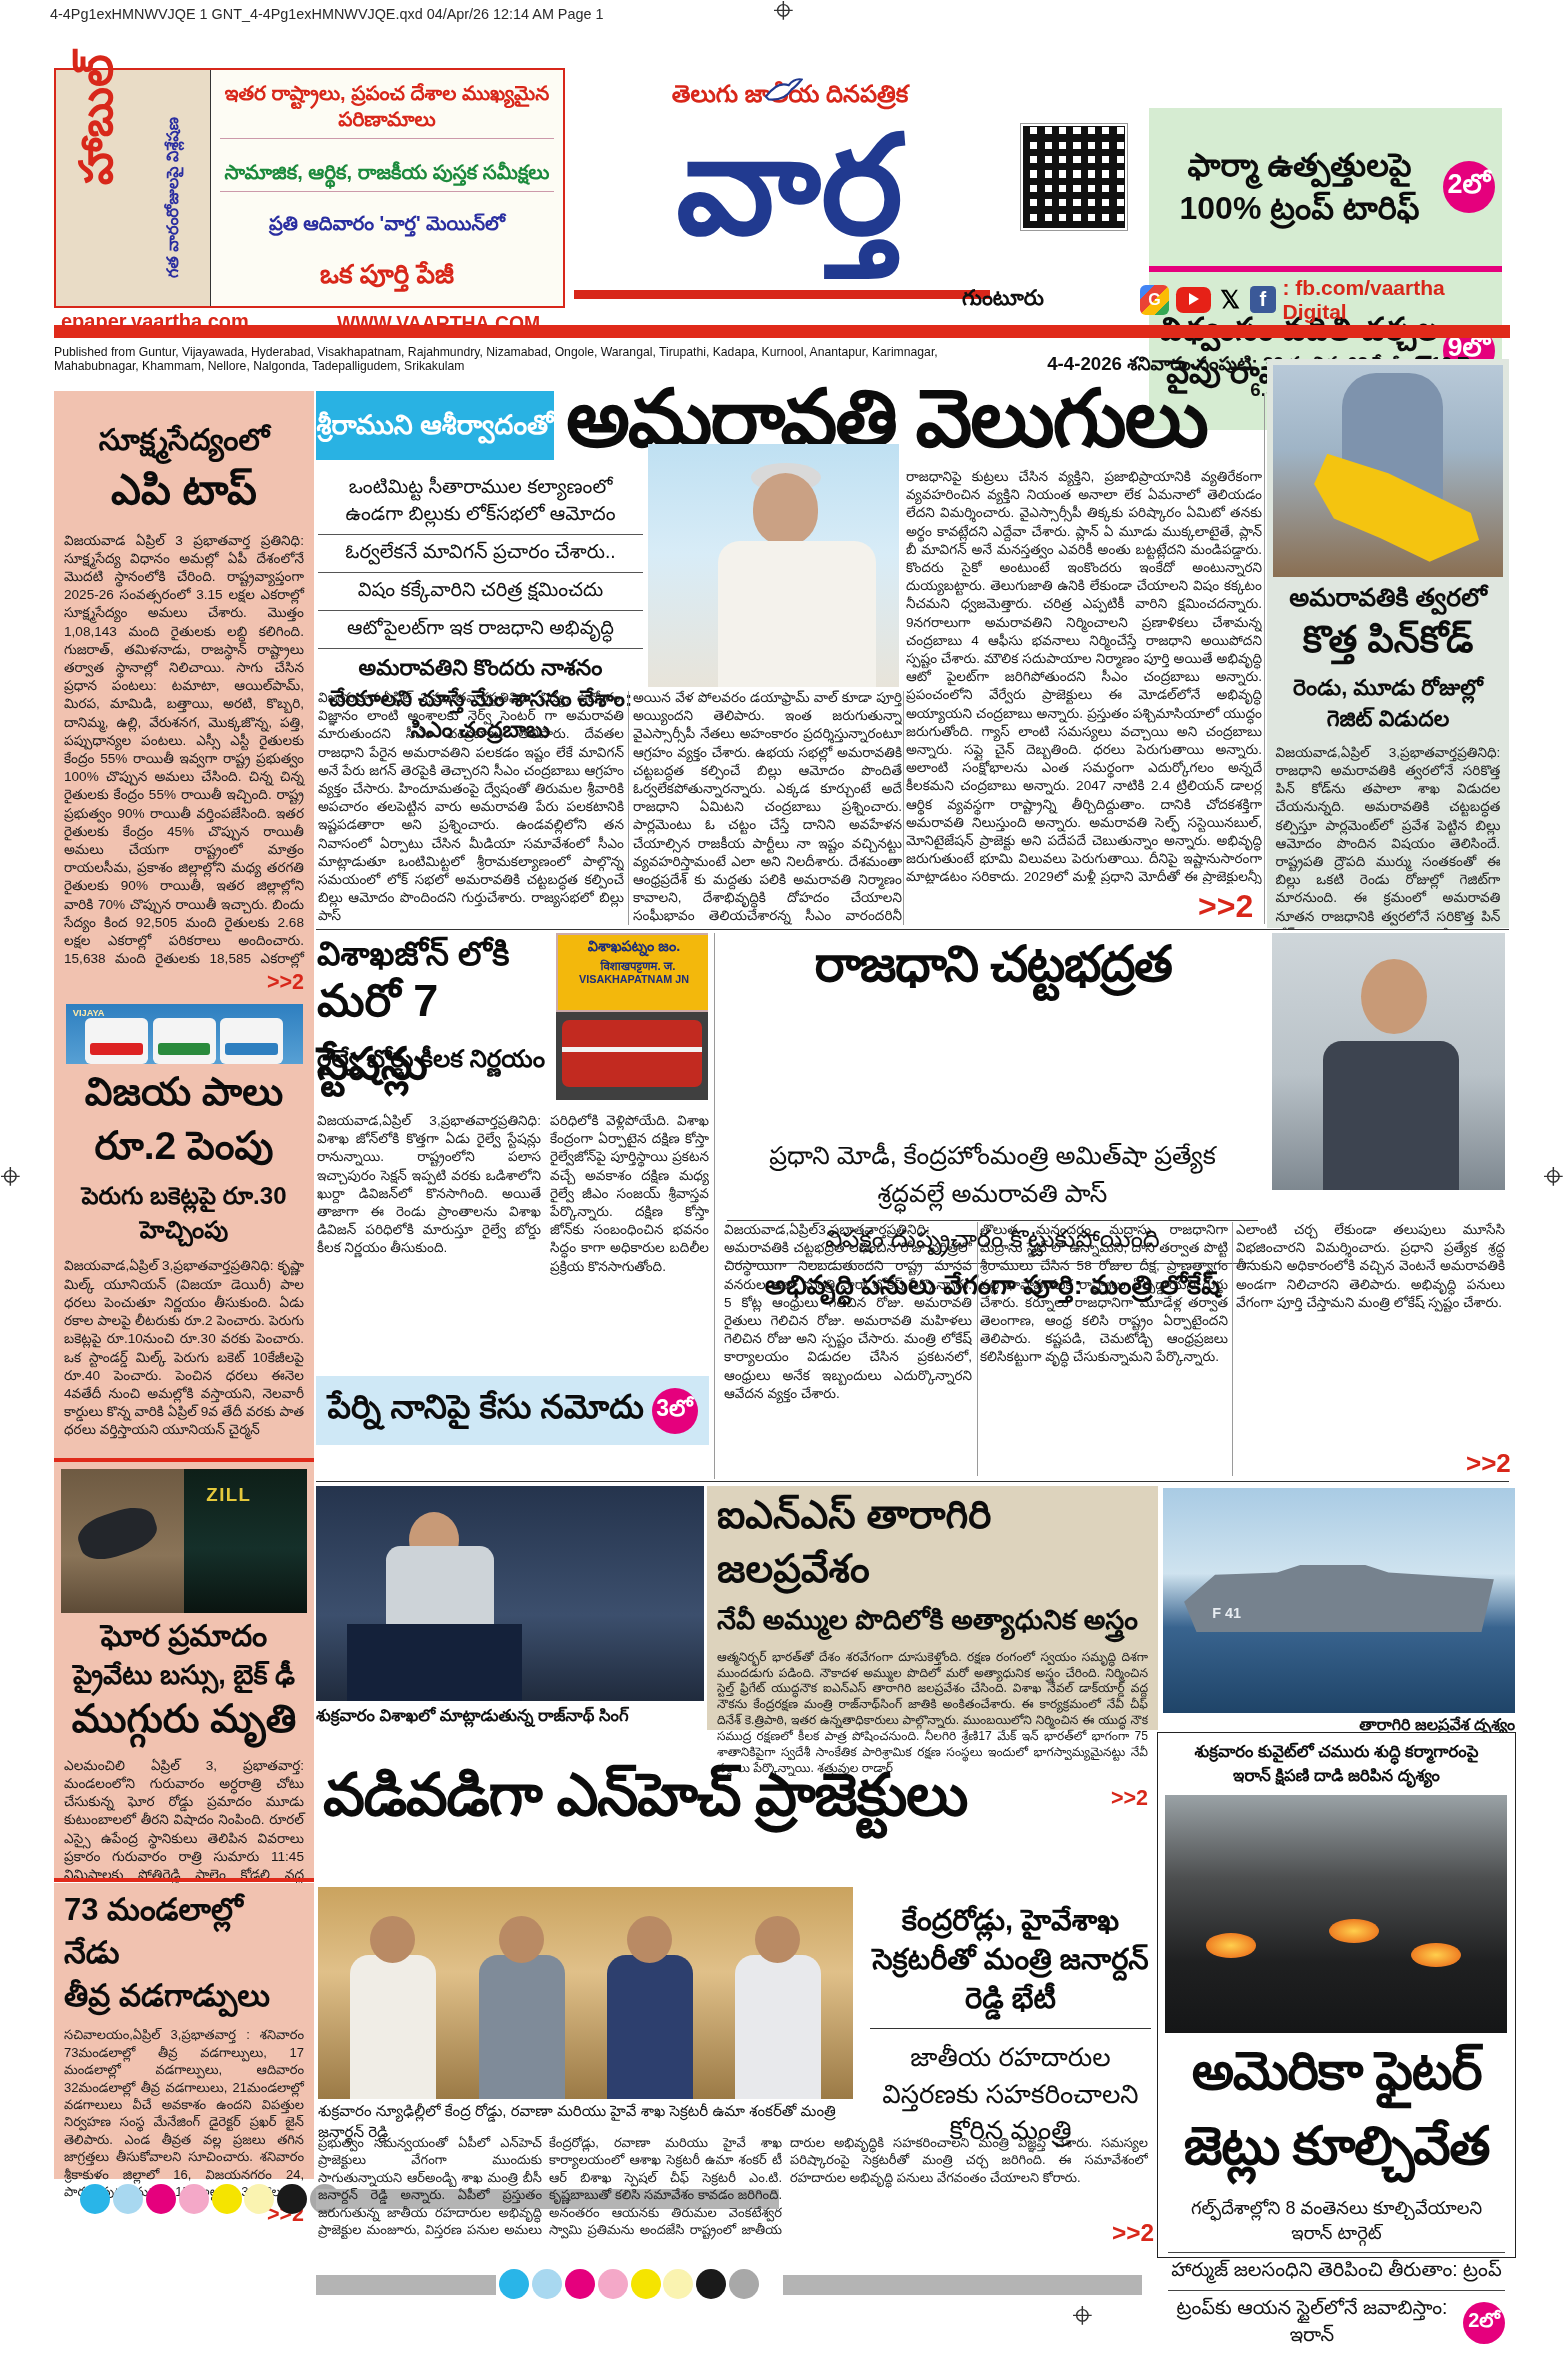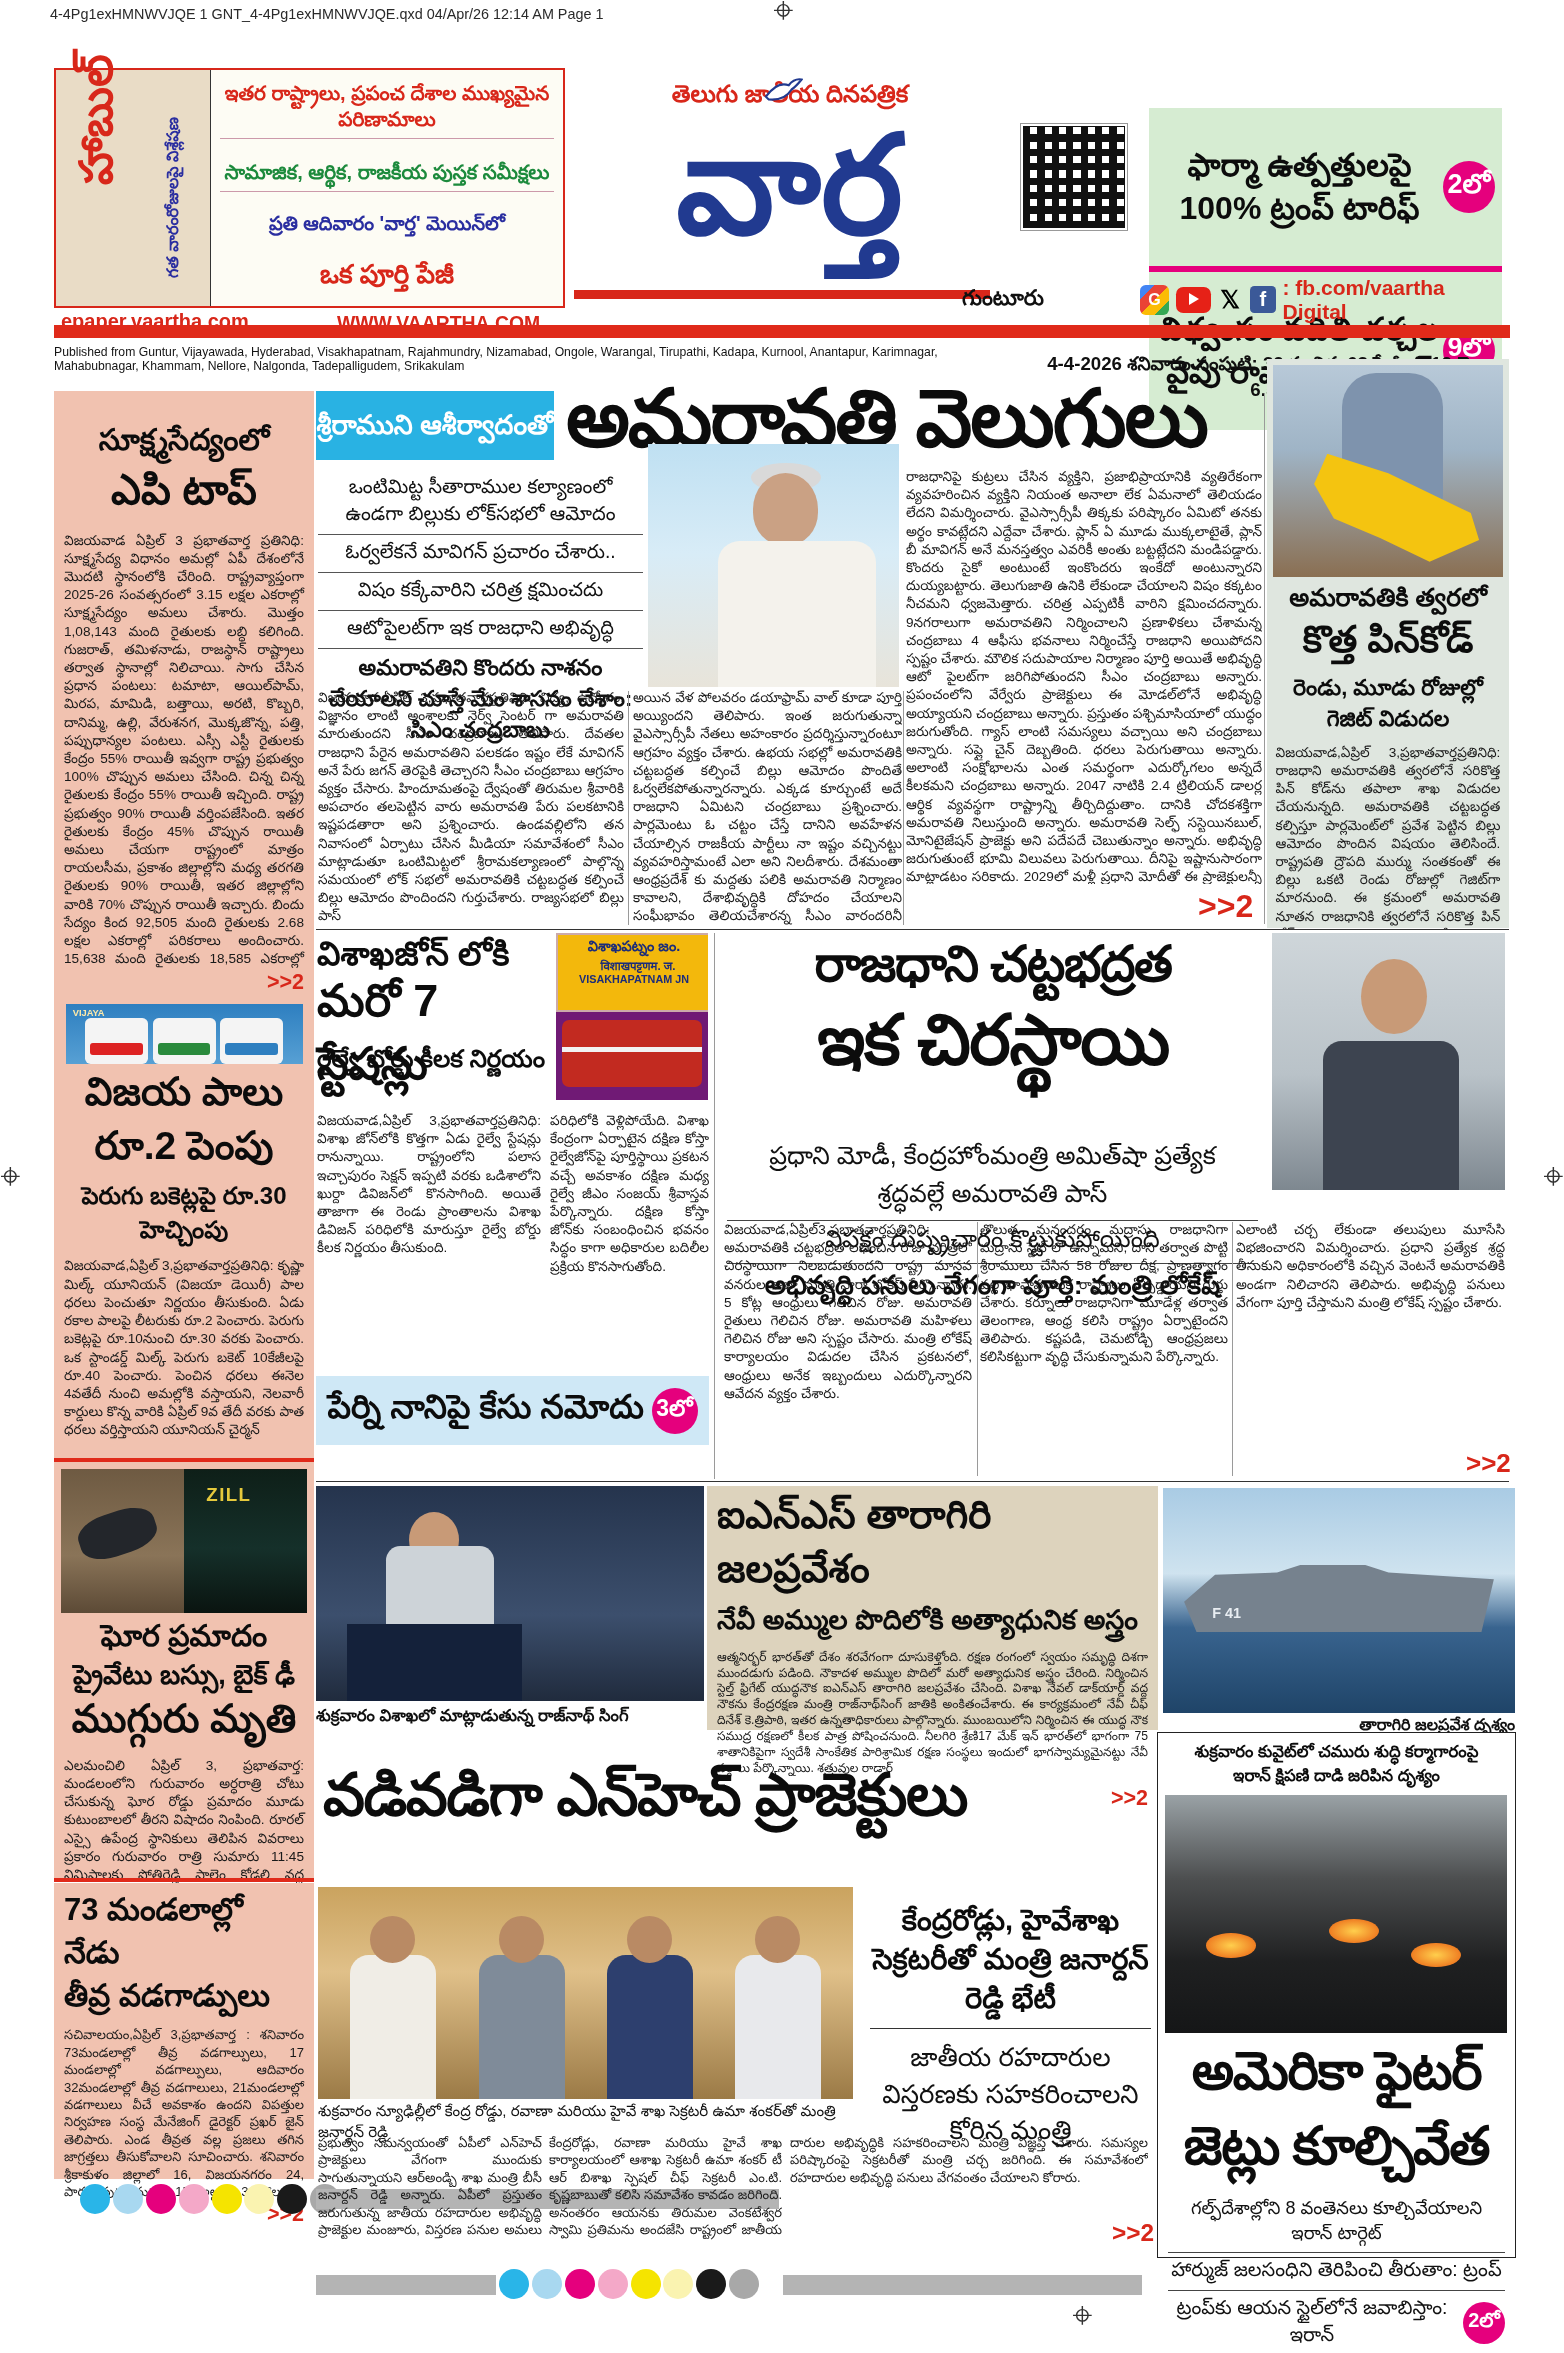--- a/index.html
+++ b/index.html
@@ -25,21 +25,21 @@
   .cap{font-size:16px;font-weight:bold;color:#101010;}
   
   .ph-cb{background:linear-gradient(180deg,#bfe0f2 0%,#d8ecf7 45%,#e8e4da 100%);}
   .ph-cb .head{position:absolute;left:42%;top:12%;width:65px;height:72px;border-radius:50% 50% 45% 45%;background:#caa184;}
   .ph-cb .hair{position:absolute;left:41%;top:8%;width:70px;height:29px;border-radius:50%;background:#d9d9d9;}
   .ph-cb .shirt{position:absolute;left:28%;top:40%;width:158px;height:151px;border-radius:21.5px 21.5px 0 0;background:#f4f2ec;}
   .ph-pin{background:linear-gradient(180deg,#b8c9d8 0%,#9fb4c6 40%,#8a6f52 100%);}
   .ph-pin .statue{position:absolute;left:30%;top:4%;width:101px;height:136px;border-radius:34px 34px 13px 13px;background:#7e93ad;}
   .ph-pin .map{position:absolute;left:18%;top:42%;width:165px;height:108px;background:#f4c410;
       clip-path:polygon(8% 0,45% 18%,95% 55%,100% 80%,70% 100%,40% 78%,12% 60%,0 28%);}
-  .ph-train{background:#701a75;}
+  .ph-train{background:#404040;}
   .ph-train .board{position:absolute;left:0;top:0;width:100%;height:45%;background:#f3b80c;border:2.9px solid #caa}
   .ph-train .loco{position:absolute;left:4%;top:52%;width:92%;height:40%;background:#c22a20;border-radius:7.2px;}
   .ph-train .stripe{position:absolute;left:4%;top:68%;width:92%;height:5.7px;background:#f2f2f2;}
   .ph-lokesh{background:linear-gradient(180deg,#cfd6da 0%,#b9c2c8 55%,#7e8890 100%);}
   .ph-lokesh .head{position:absolute;left:38%;top:10%;width:66px;height:75px;border-radius:50%;background:#c89a77;}
   .ph-lokesh .suit{position:absolute;left:22%;top:42%;width:136px;height:158px;border-radius:18.7px 18.7px 0 0;background:#3d4450;}
   .ph-rajnath{background:linear-gradient(180deg,#25344d 0%,#3c4f6d 60%,#202b3d 100%);}
   .ph-rajnath .fig{position:absolute;left:18%;top:28%;width:108px;height:129px;border-radius:14.4px 14.4px 0 0;background:#cdd3d8;}
   .ph-rajnath .head{position:absolute;left:24%;top:12%;width:50px;height:56px;border-radius:50%;background:#c89a77;}
   .ph-rajnath .podium{position:absolute;left:8%;top:64%;width:45%;height:36%;background:#14213a;}
@@ -258,21 +258,20 @@
   <div class="abs body-text jt" style="left:550px;top:1112px;width:159px;height:258px;overflow:hidden;">పరిధిలోకి వెళ్లిపోయేది. విశాఖ కేంద్రంగా ఏర్పాటైన దక్షిణ కోస్తా రైల్వేజోన్‌పై పూర్తిస్థాయి ప్రకటన వచ్చే అవకాశం దక్షిణ మధ్య రైల్వే జీఎం సంజయ్ శ్రీవాస్తవ పేర్కొన్నారు. దక్షిణ కోస్తా జోన్‌కు సంబంధించిన భవనం సిద్ధం కాగా అధికారుల బదిలీల ప్రక్రియ కొనసాగుతోంది.</div>
 
   <div class="abs" style="left:316px;top:1376px;width:393px;height:69px;background:#cfe8f6;display:flex;align-items:center;padding:0 11.5px;box-sizing:border-box;">
     <div class="hd" style="flex:1;font-size:33px;">పేర్ని నానిపై కేసు నమోదు</div>
     <span class="badge" style="width:46px;height:46px;font-size:23px;">3లో</span>
   </div>
 
   <div class="rule-v" style="left:714px;top:933px;height:546px;"></div>
 
   <div class="abs ct hd" style="left:722px;top:935px;width:542px;font-size:50px;letter-spacing:-1.4px;">రాజధాని చట్టభద్రత</div>
-  <div class="abs ct hd" style="left:722px;top:1000px;width:542px;font-size:70px;letter-spacing:-1.4px;">ఇక చిరస్థాయి</div>
   <div class="abs" style="left:727px;top:1097px;width:531px;">
     <div class="ct" style="font-size:25px;padding:1.4px;margin-top:43px;">ప్రధాని మోడీ, కేంద్రహోంమంత్రి అమిత్‌షా ప్రత్యేక</div>
     <div class="ct" style="font-size:25px;padding:1.4px;border-bottom:0.7px solid #444;padding-bottom:5.7px;">శ్రద్ధవల్లే అమరావతి పాస్</div>
     <div class="ct" style="font-size:24px;padding:4.3px 1.4px;border-bottom:0.7px solid #444;">విపక్షం దుష్ప్రచారం కొట్టుకుపోయింది</div>
     <div class="ct hd" style="font-size:26.6px;padding:5.7px 1.4px;">అభివృద్ధి పనులు వేగంగా పూర్తి: మంత్రి లోకేష్</div>
   </div>
   <div class="ph ph-lokesh" style="left:1272px;top:933px;width:233px;height:257px;">
     <span class="head"></span>
       <span class="suit"></span>
   </div>

